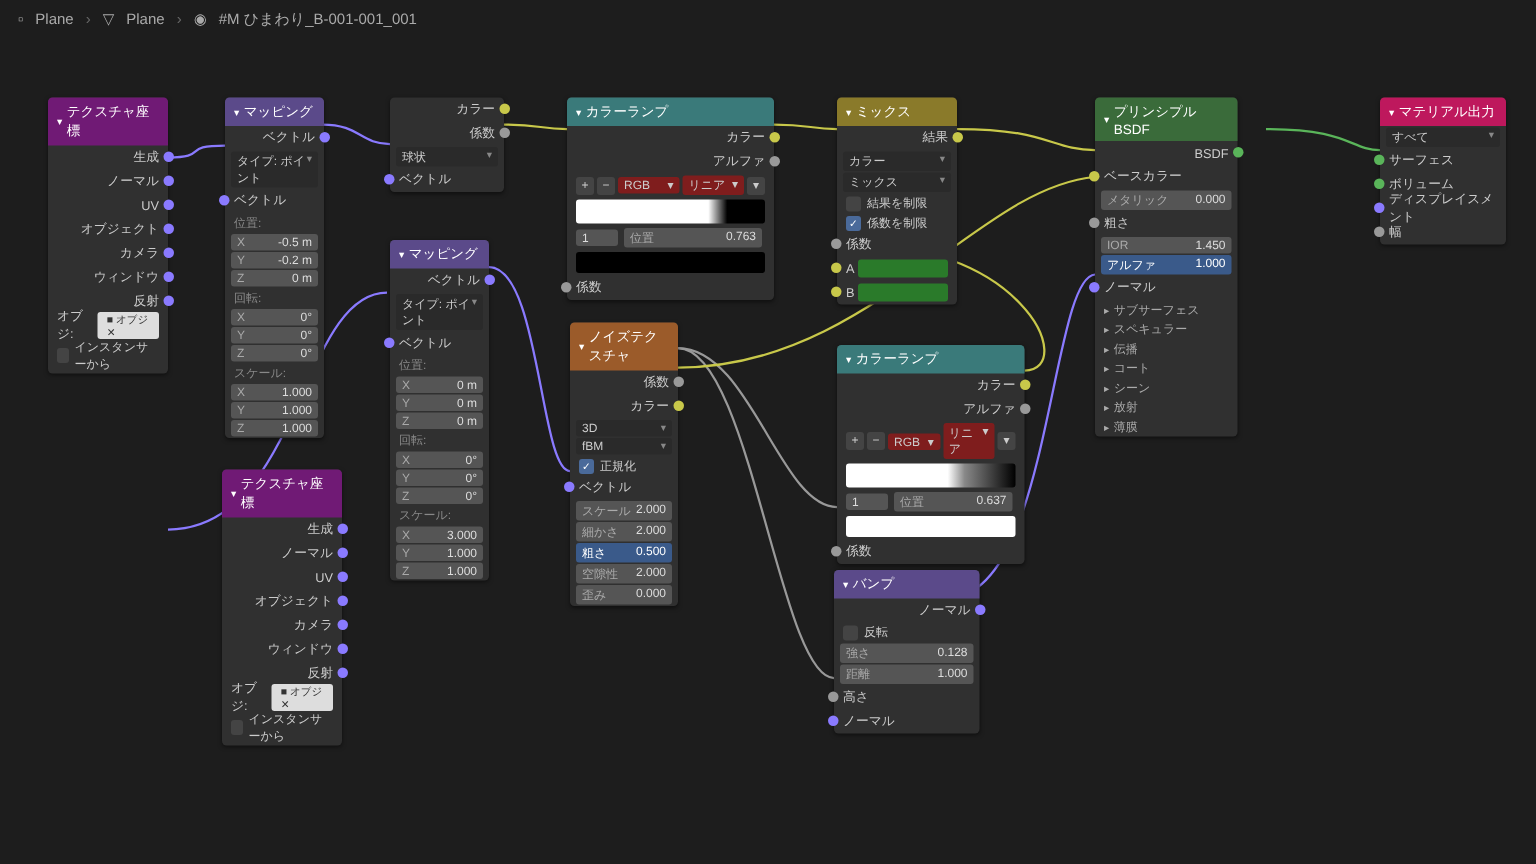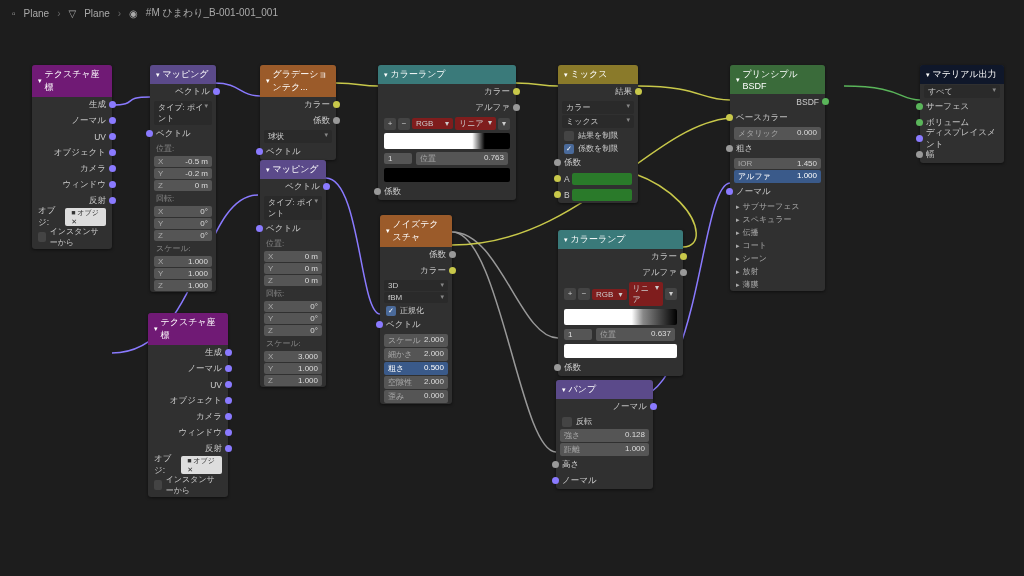--- a/index.html
+++ b/index.html
@@ -7,21 +7,21 @@
 .breadcrumb .sep{color:#666}
 .node{position:absolute;background:#303030;border-radius:3px;box-shadow:0 1px 3px rgba(0,0,0,.5);font-size:8.5px}
 .node-header{padding:3px 6px;border-radius:3px 3px 0 0;color:#fff;font-size:9px;display:flex;align-items:center;gap:3px}
 .node-header::before{content:"▾";font-size:7px}
 .h-red{background:#701a75}
 .h-purple{background:#5b4a8a}
 .h-orange{background:#9b5b2a}
 .h-teal{background:#3a7a7a}
 .h-yellow{background:#8a7a2a}
 .h-green{background:#3a6b3a}
-.h-darkred{background:#0f172a}
+.h-darkred{background:#be185d}
 .row{display:flex;align-items:center;padding:1px 6px;height:14px;position:relative}
 .row.out{justify-content:flex-end}
 .row .lbl{color:#ccc;font-size:8.5px}
 .socket{width:7px;height:7px;border-radius:50%;position:absolute;top:4px}
 .socket.in{left:-4px}
 .socket.out{right:-4px}
 .s-purple{background:#8a7aff}
 .s-yellow{background:#c8c84a}
 .s-gray{background:#999}
 .s-green{background:#5ab55a}
@@ -168,23 +168,20 @@
       <span class="k">Y</span>
       <span>1.000</span>
     </div>
 <div class="field">
       <span class="k">Z</span>
       <span>1.000</span>
     </div>
 </div>
 
 <div class="node" style="left:260px;top:65px;width:76px">
-<div class="node-header h-orange">
-      <span>グラデーションテク...</span>
-    </div>
 <div class="row out">
       <span class="lbl">カラー</span>
       <div class="socket out s-yellow"></div>
     </div>
 <div class="row out">
       <span class="lbl">係数</span>
       <div class="socket out s-gray"></div>
     </div>
 <div class="dropdown">
       <span>球状</span>

